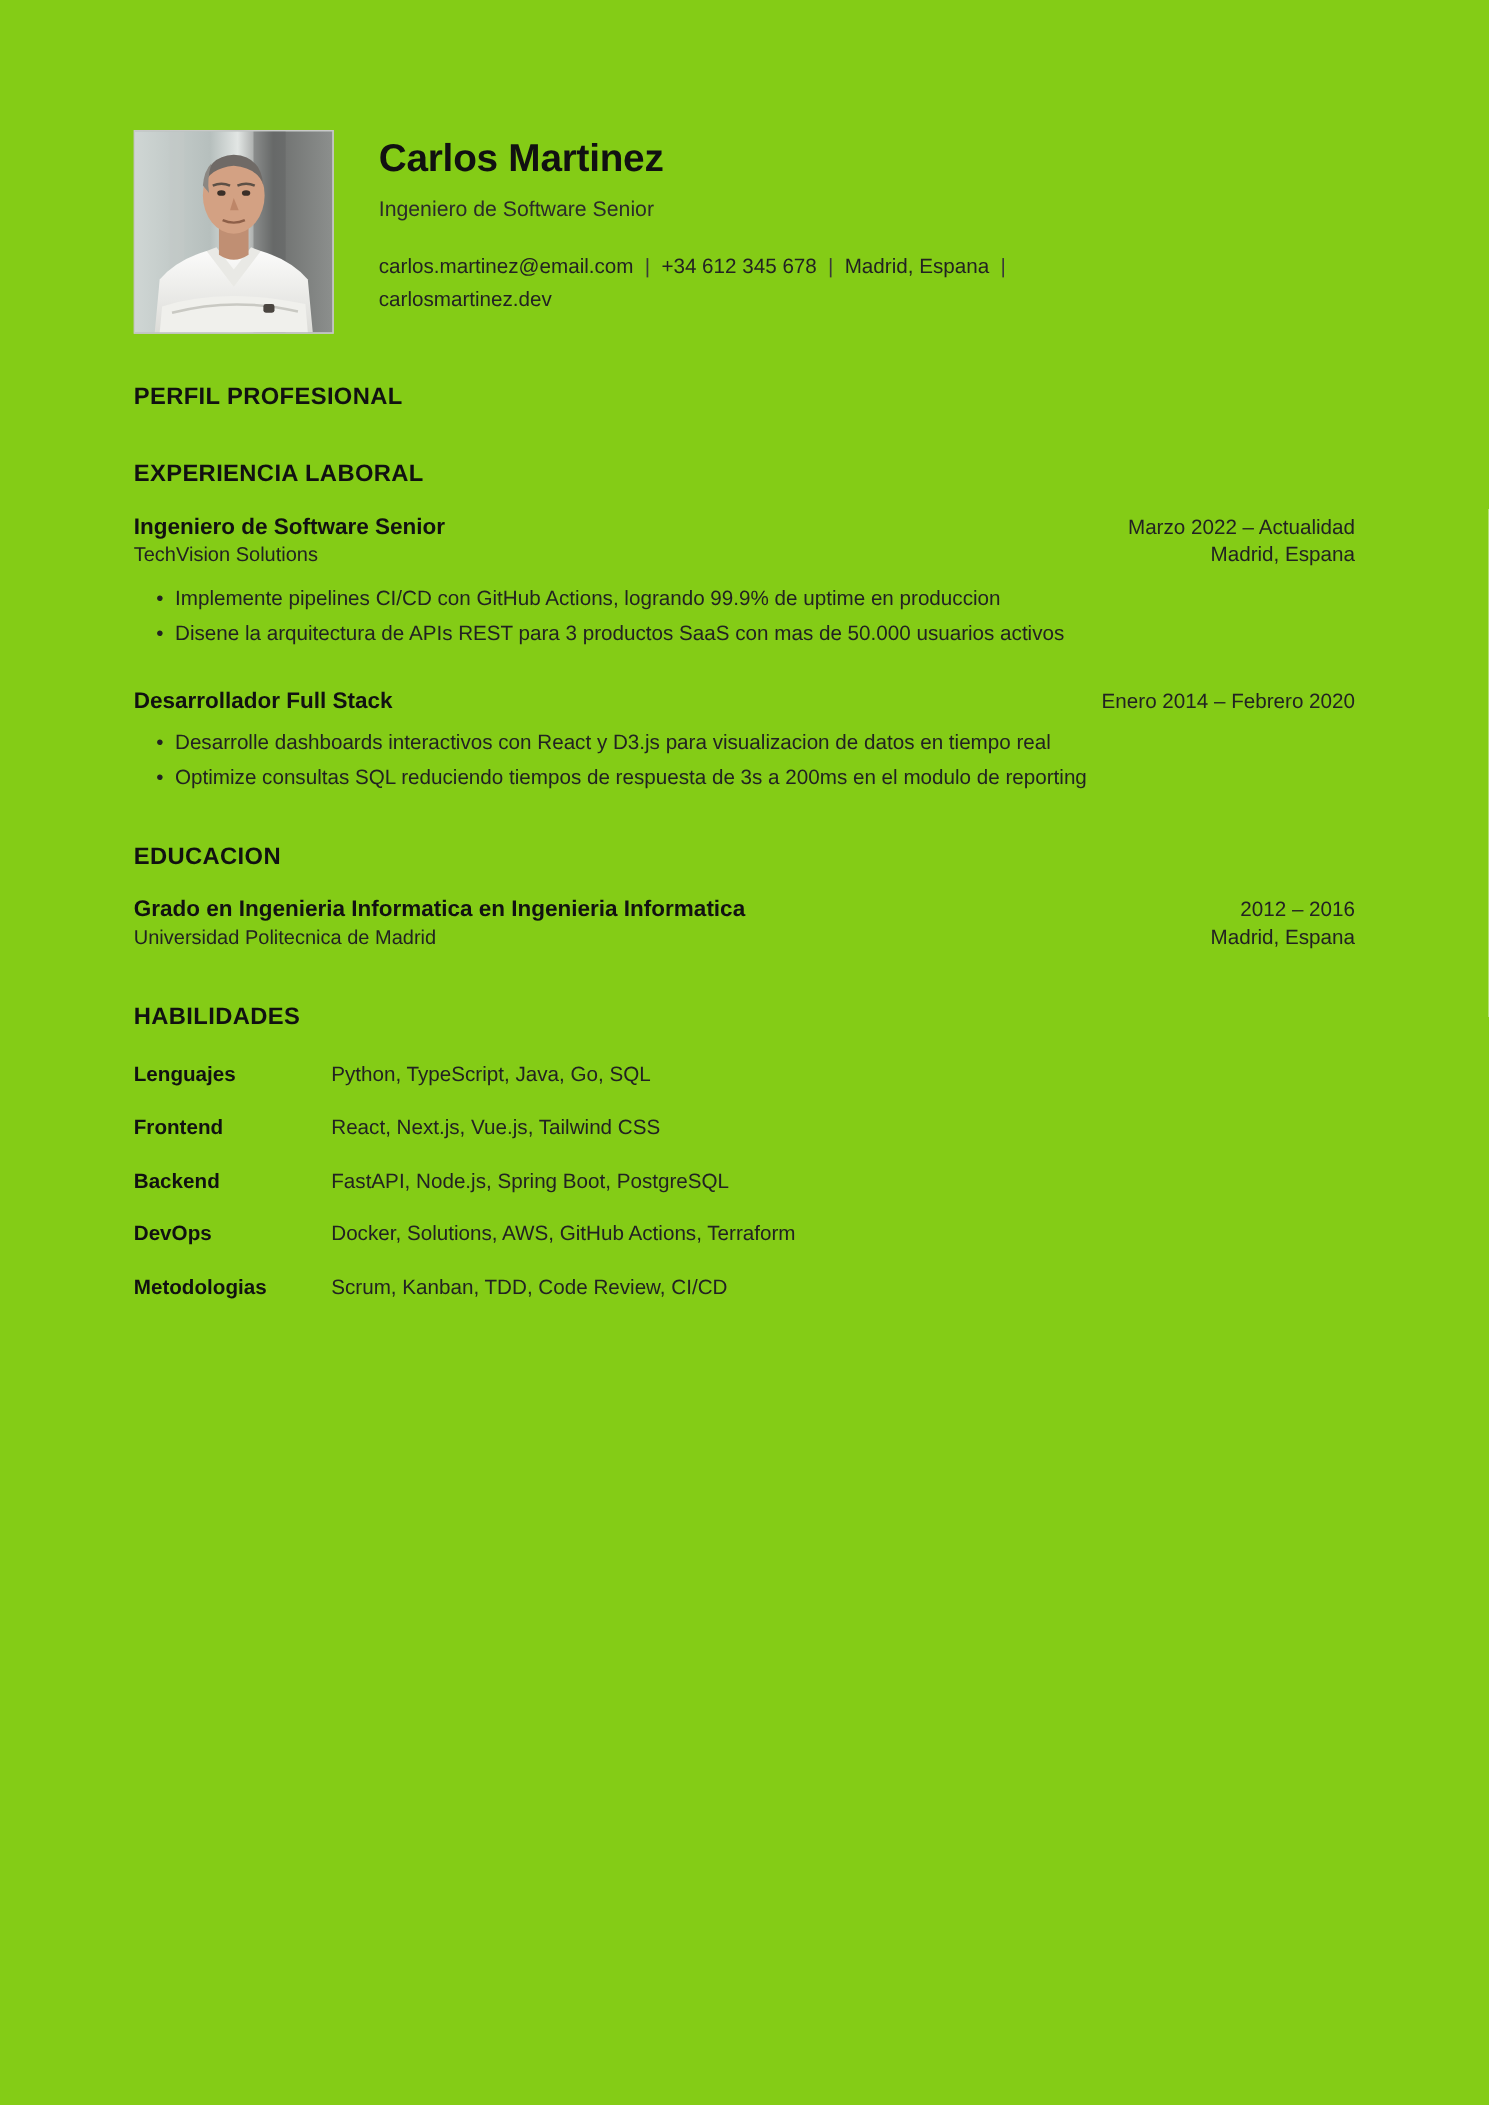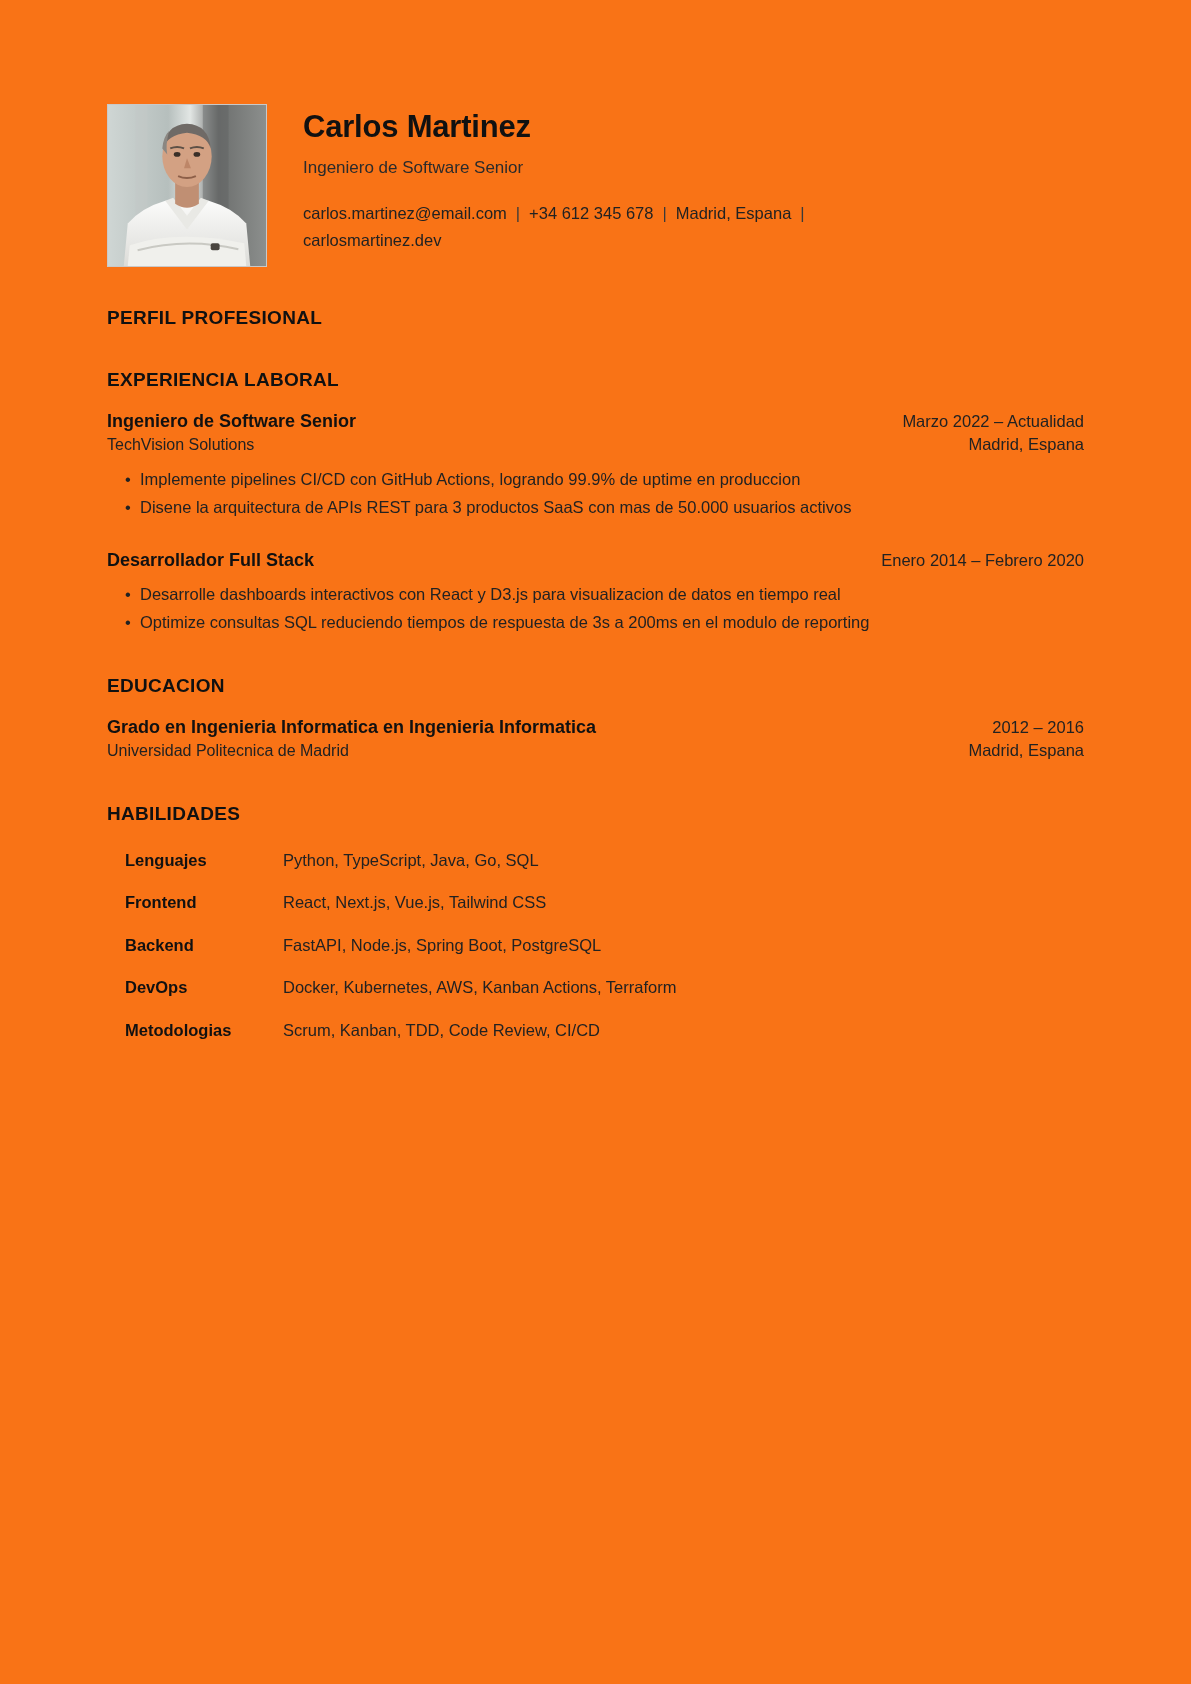--- a/index.html
+++ b/index.html
@@ -9,21 +9,21 @@
     background: #ffffff;
   }
   body {
     font-family: "Liberation Sans", sans-serif;
     color: #1a1a1a;
   }
   .page {
     position: relative;
     width: 1191px;
     height: 1684px;
-    background: #f97316;
+    background: #84cc16;
     box-sizing: border-box;
     padding: 104px 107px 0 107px;
     overflow: hidden;
   }
 
   
   .header {
     display: flex;
     align-items: flex-start;
     gap: 36px;
@@ -142,21 +142,20 @@
     left: 0;
     top: 0;
     color: #222222;
   }
 
   
   .skills {
     margin-top: 16px;
     border-collapse: collapse;
     width: 100%;
-    margin-left: 18px;
   }
   .skills td {
     padding: 7px 0 14px 0;
     vertical-align: top;
     font-size: 16.5px;
     color: #222222;
     line-height: 1.3;
   }
   .skills td.cat {
     font-weight: bold;
@@ -280,21 +279,21 @@
         <tr>
           <td class="cat">Frontend</td>
           <td>React, Next.js, Vue.js, Tailwind CSS</td>
         </tr>
         <tr>
           <td class="cat">Backend</td>
           <td>FastAPI, Node.js, Spring Boot, PostgreSQL</td>
         </tr>
         <tr>
           <td class="cat">DevOps</td>
-          <td>Docker, Kubernetes, AWS, Kanban Actions, Terraform</td>
+          <td>Docker, Solutions, AWS, GitHub Actions, Terraform</td>
         </tr>
         <tr>
           <td class="cat">Metodologias</td>
           <td>Scrum, Kanban, TDD, Code Review, CI/CD</td>
         </tr>
       </tbody>
     </table>
   </div>
 
 </div>

